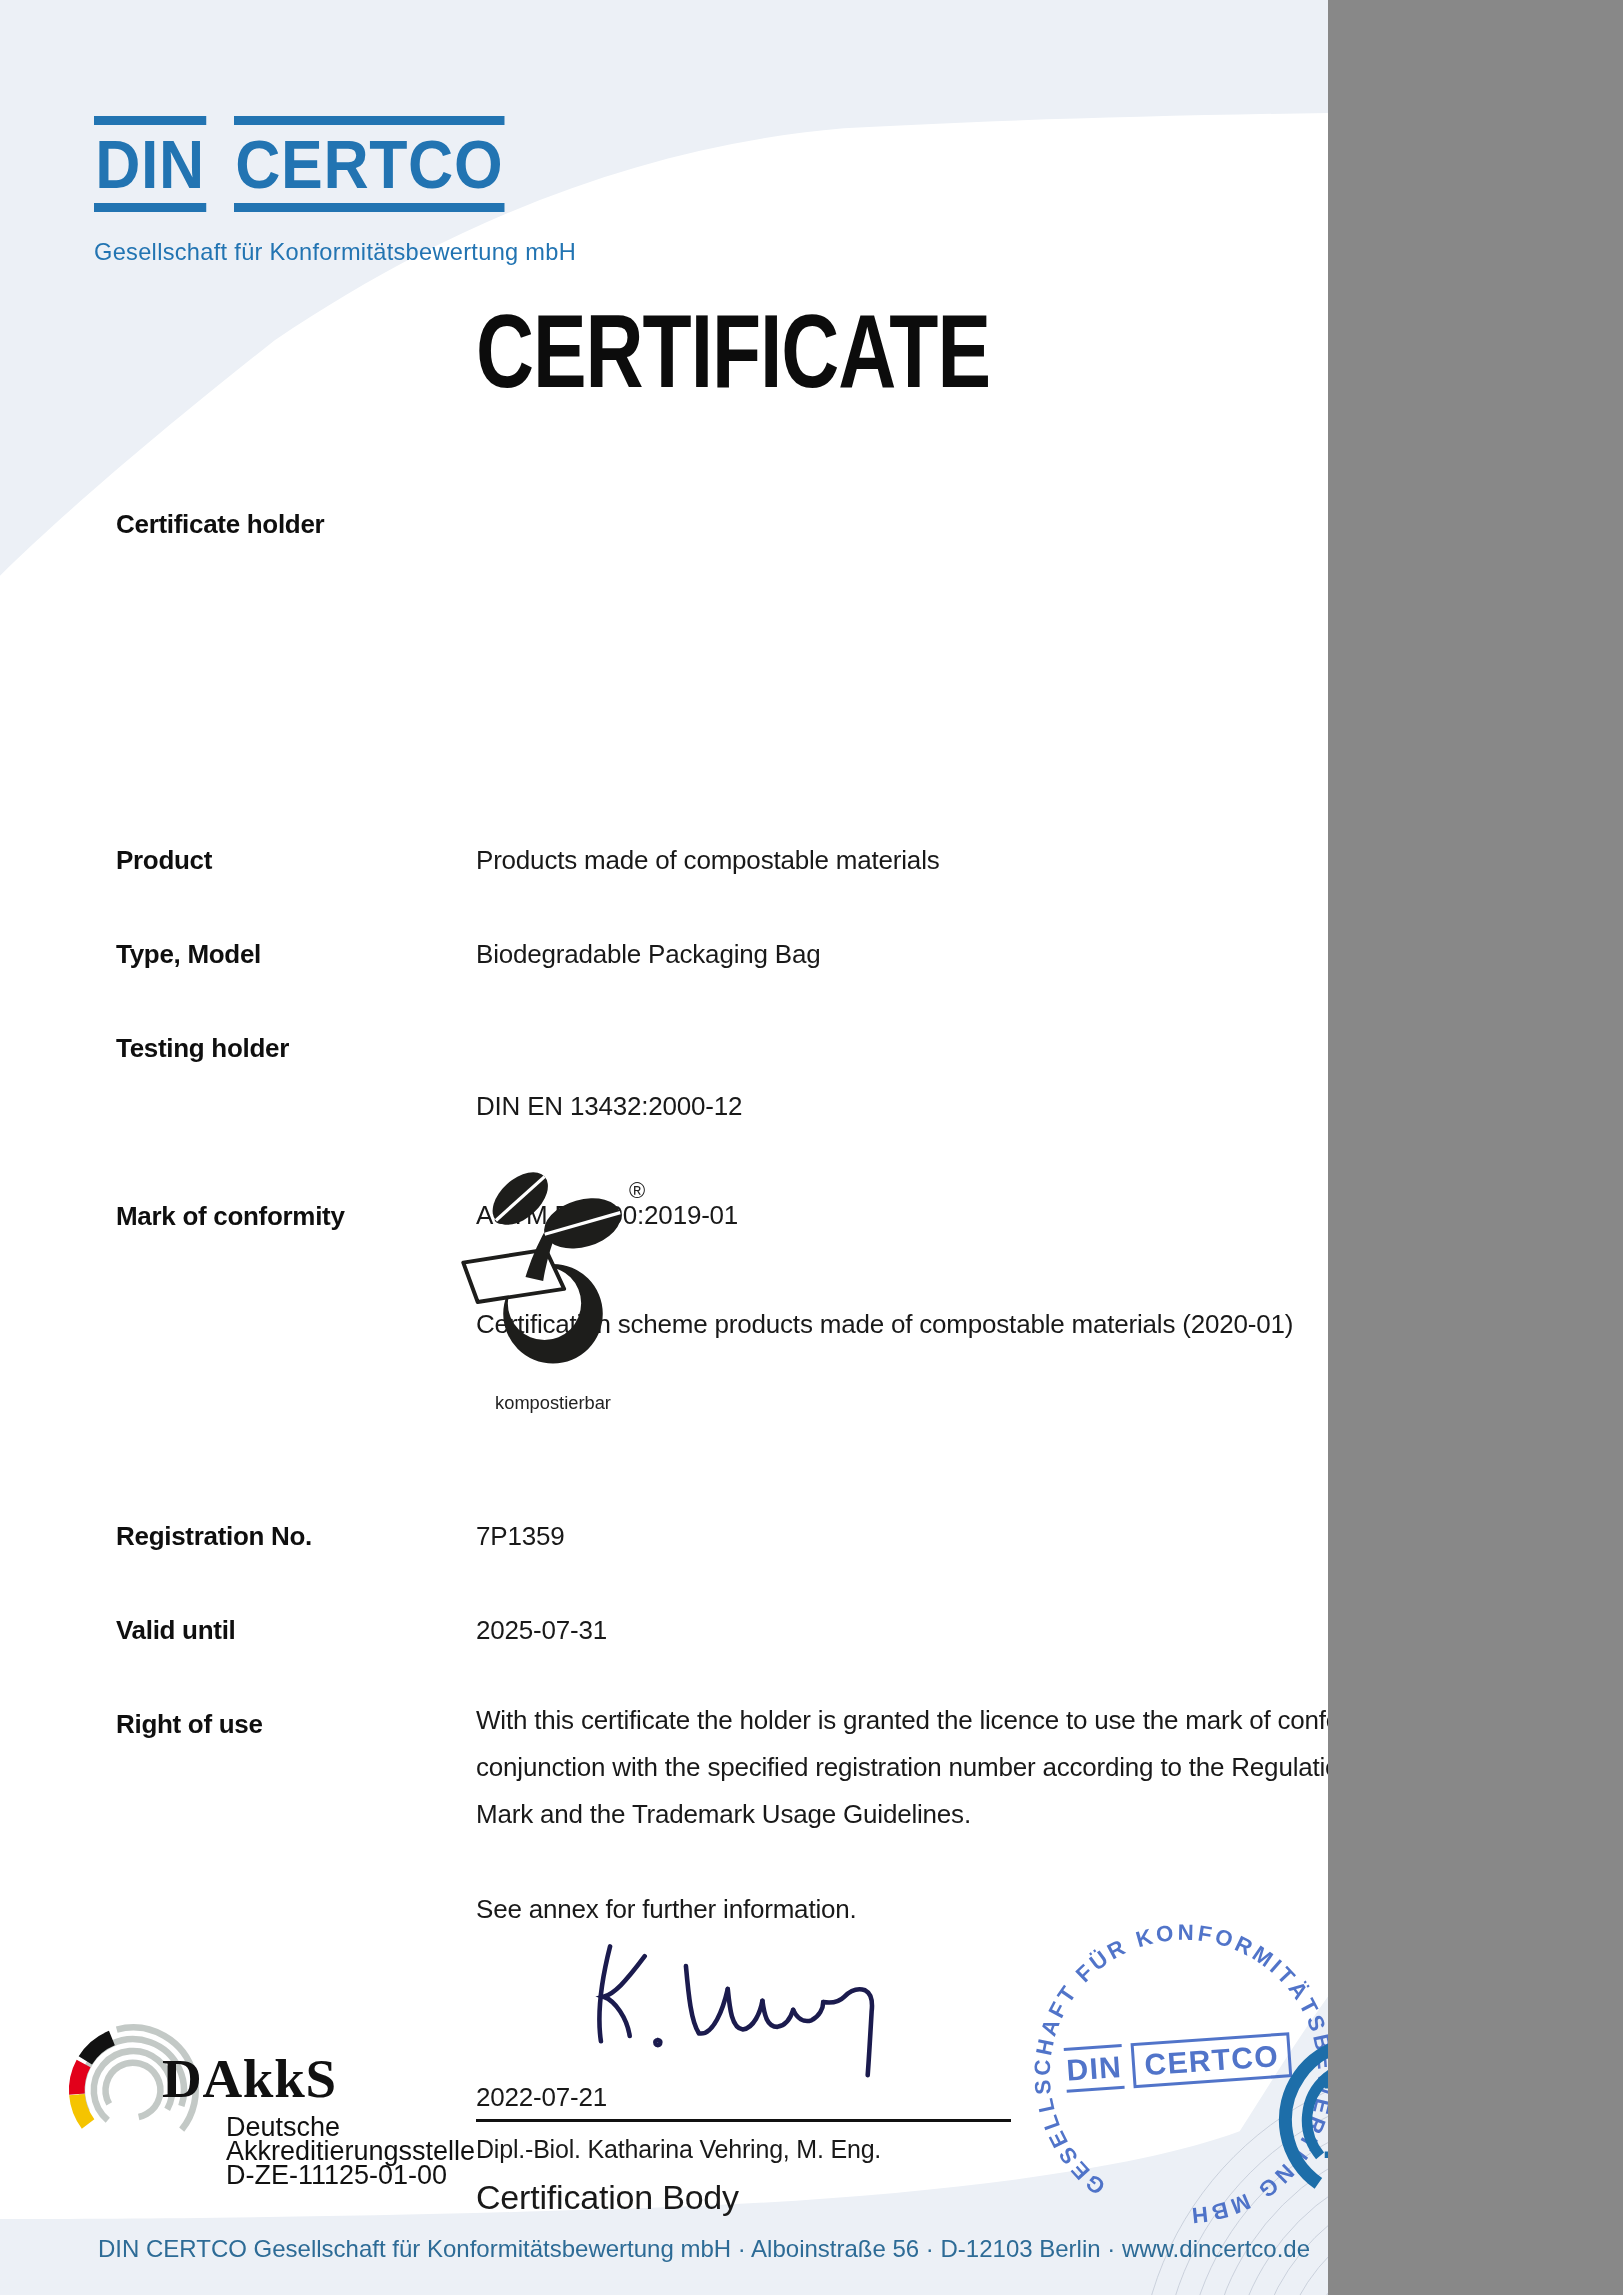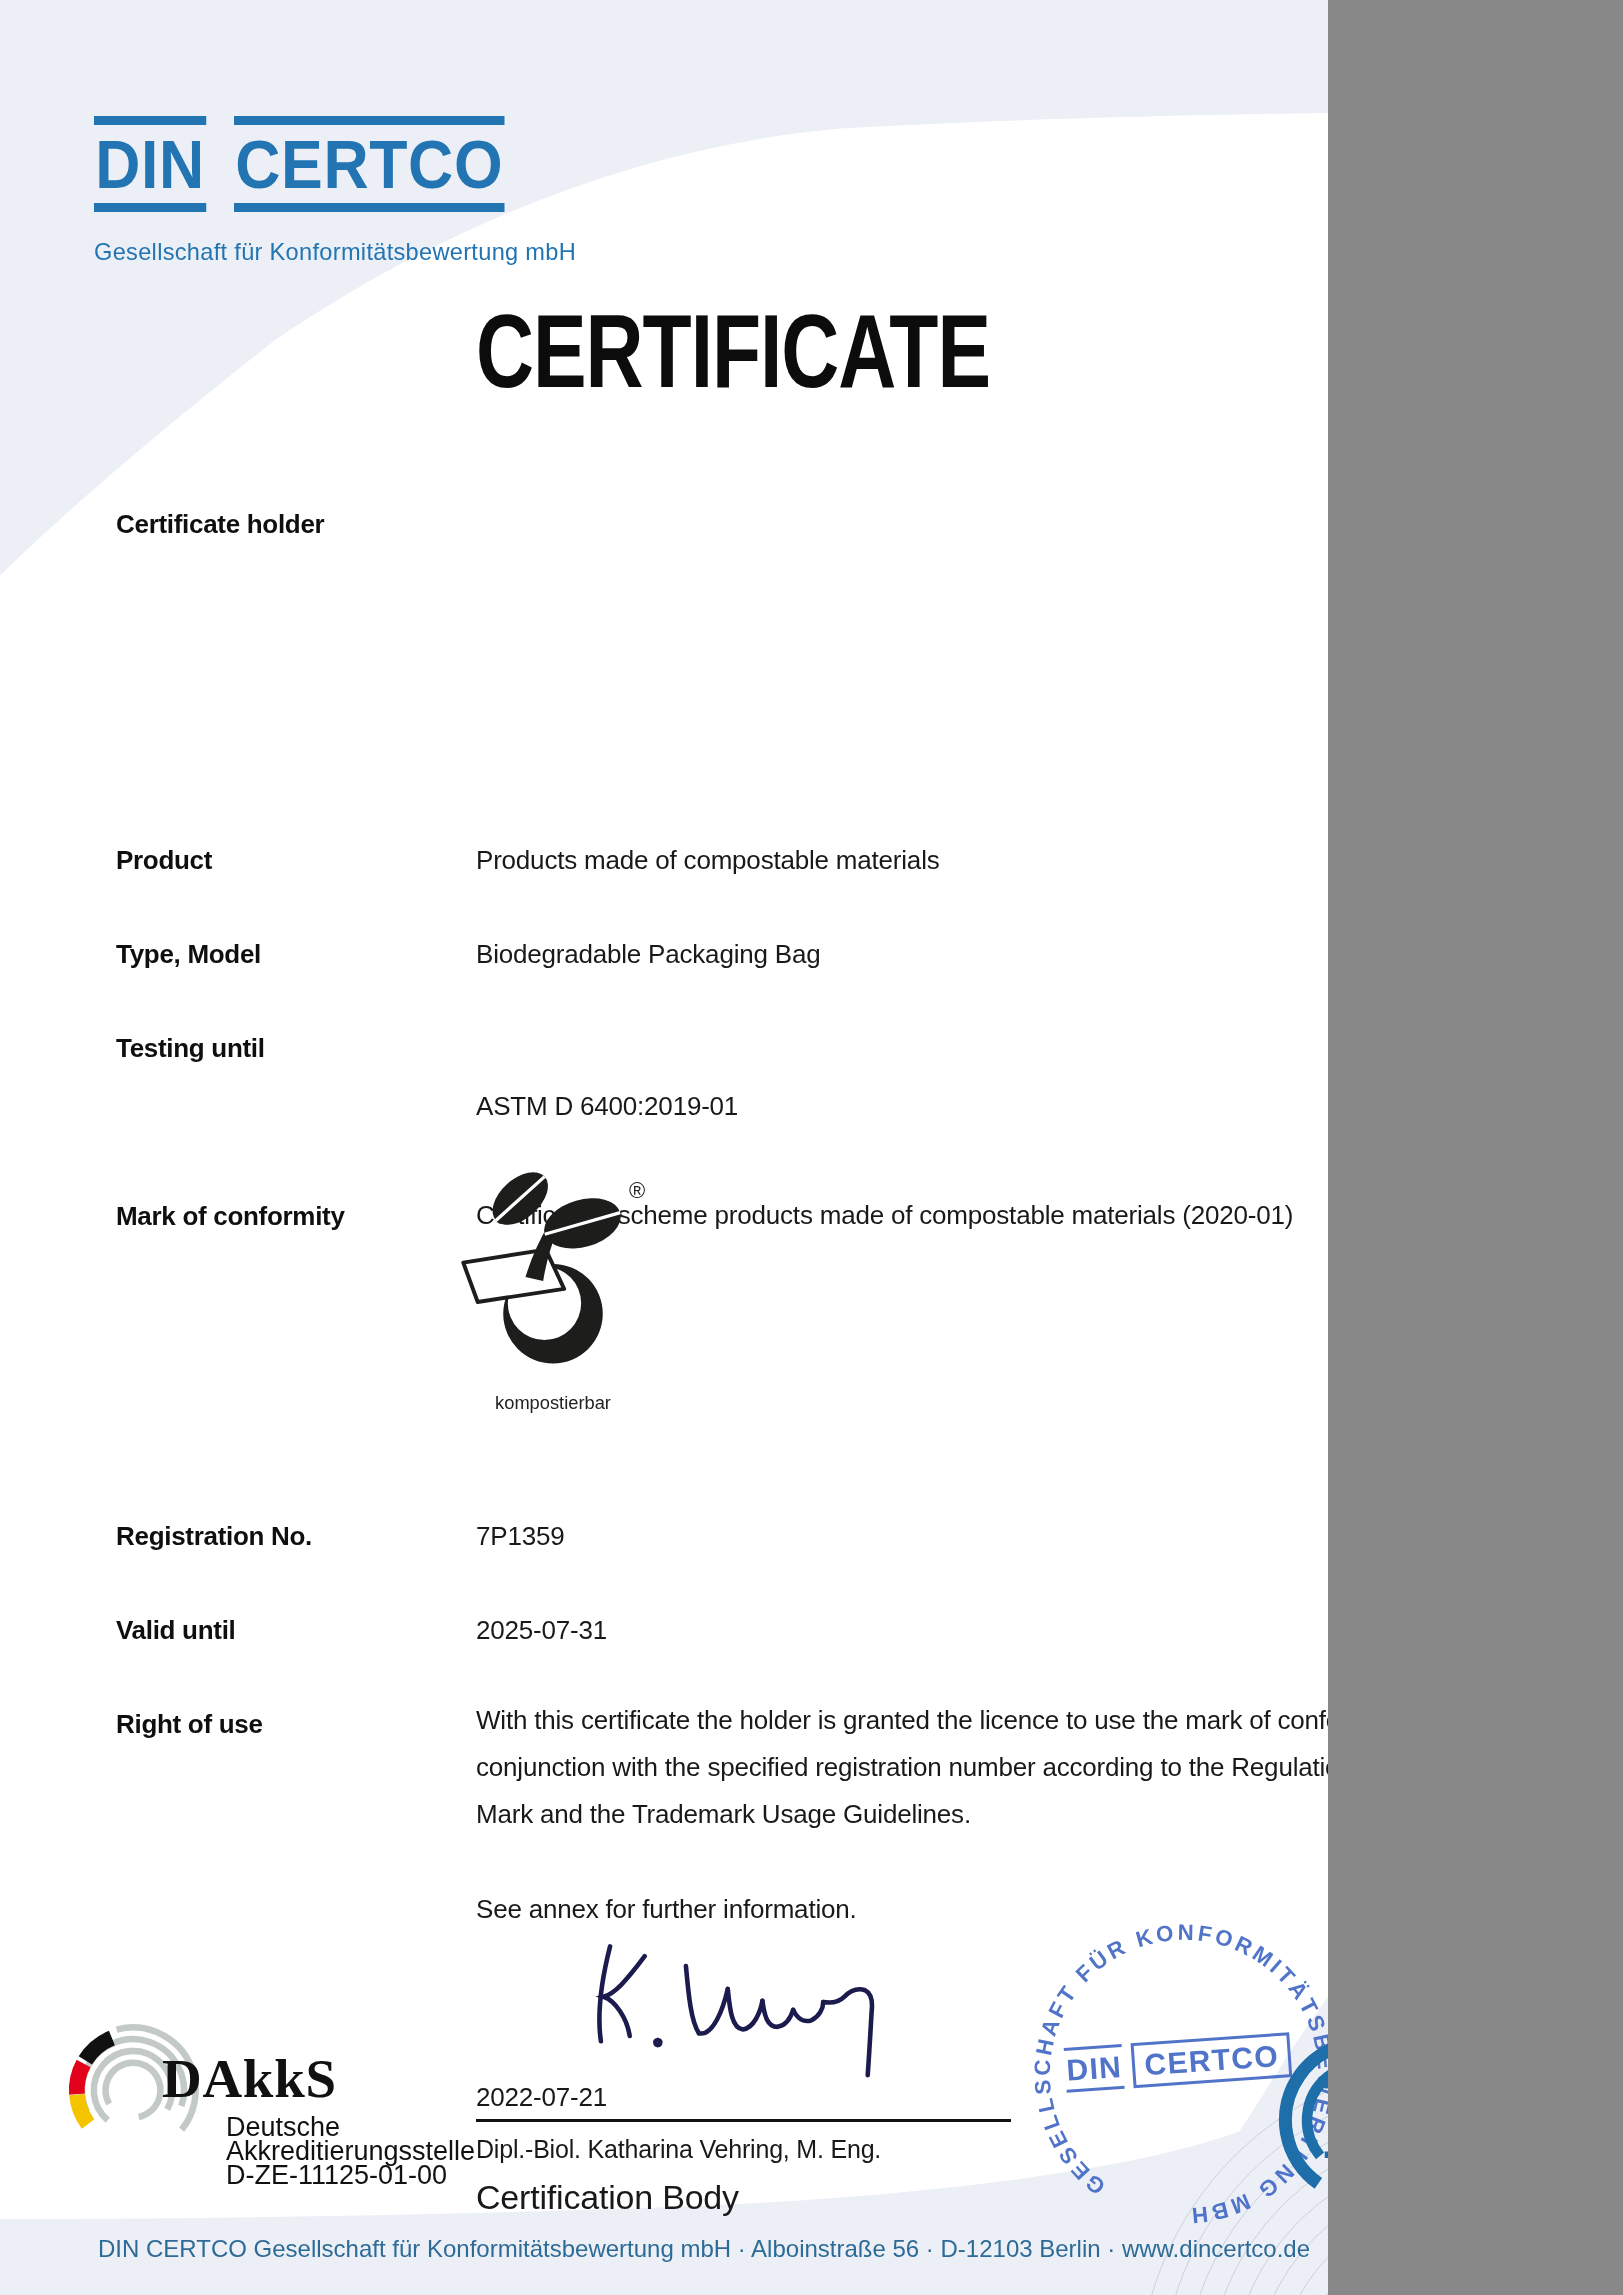--- a/index.html
+++ b/index.html
@@ -89,22 +89,23 @@
   <div class="abs title" style="left:476px; top:293px;">CERTIFICATE</div>
 
   <div class="lbl" style="top:509px;">Certificate holder</div>
 
   <div class="lbl" style="top:845px;">Product</div>
   <div class="val" style="top:845px;">Products made of compostable materials</div>
 
   <div class="lbl" style="top:939px;">Type, Model</div>
   <div class="val" style="top:939px;">Biodegradable Packaging Bag</div>
 
-  <div class="lbl" style="top:1033px;">Testing until</div>
+  <div class="lbl" style="top:1033px;">Testing holder</div>
   <div class="val vlines" style="top:1021px;">
+    <div>DIN EN 13432:2000-12</div>
     <div>ASTM D 6400:2019-01</div>
     <div>Certification scheme products made of compostable materials (2020-01)</div>
   </div>
 
   <div class="lbl" style="top:1201px;">Mark of conformity</div>
   <svg class="abs" style="left:458px; top:1171px;" width="190" height="203" viewBox="0 0 290 310">
 
     <path fill-rule="evenodd" fill="#1d1d1b" d="M221,218 A76,76 0 1 1 69,218 A76,76 0 1 1 221,218 Z
              M188,202 A56,56 0 1 1 76,202 A56,56 0 1 1 188,202 Z"></path>
 

